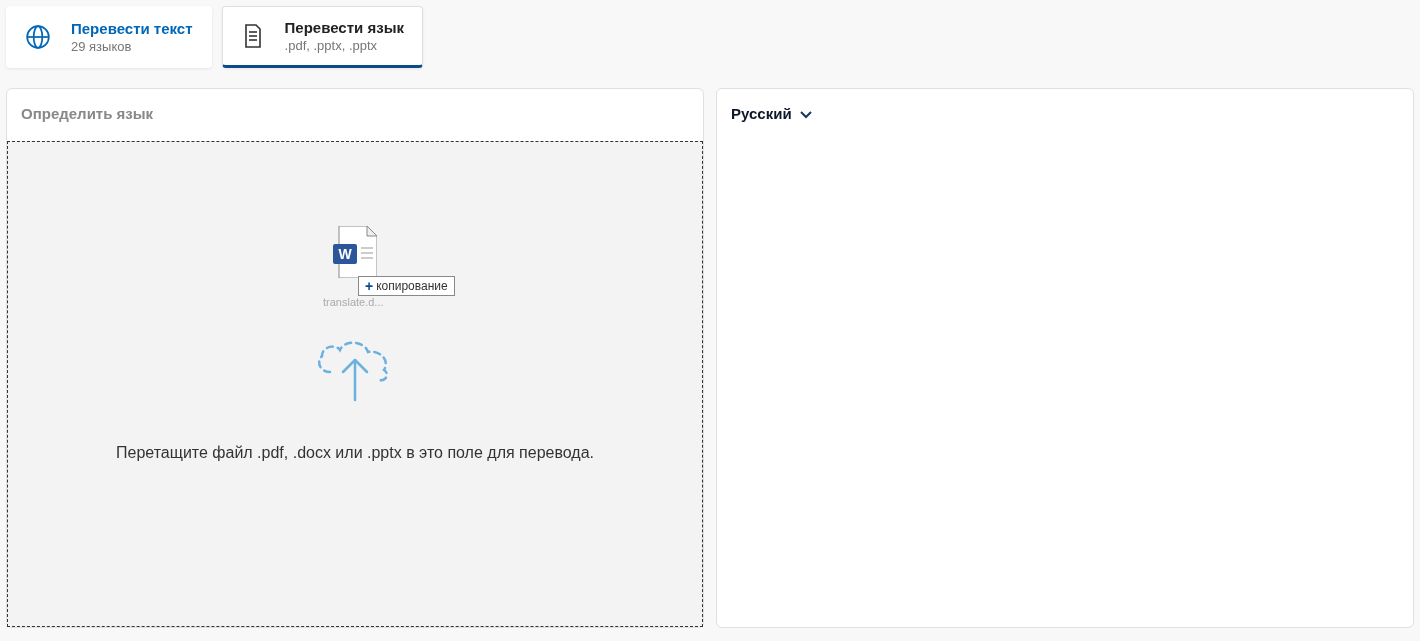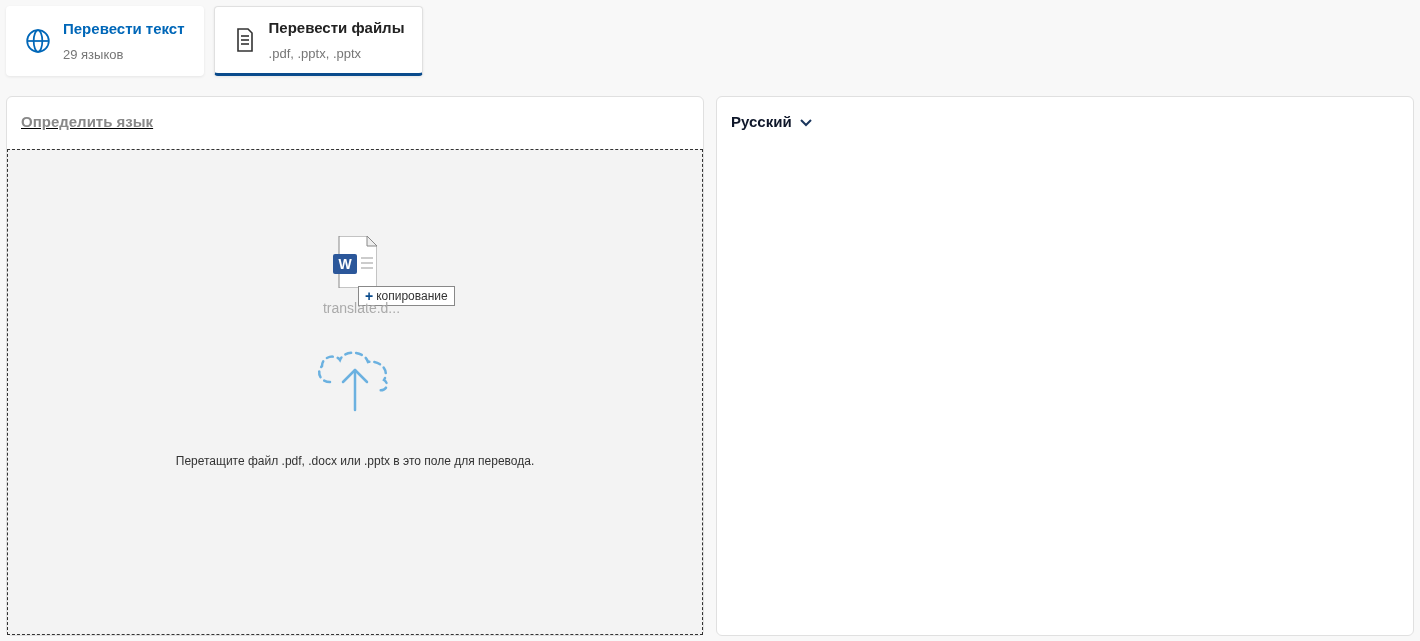--- a/index.html
+++ b/index.html
@@ -15,21 +15,21 @@
       overflow: hidden;
     }
     .tabs {
       display: flex;
       gap: 10px;
       padding: 6px 6px 0 6px;
     }
     .tab {
       display: flex;
       align-items: center;
-      gap: 12px;
+      gap: 20px;
       padding: 12px 18px;
       background: #fff;
       border-radius: 4px;
       cursor: pointer;
       border: 1px solid transparent;
     }
     .tab.inactive {
       box-shadow: 0 1px 3px rgba(0,0,0,0.08);
     }
     .tab.active {
@@ -52,21 +52,21 @@
     }
     .tab-title.blue {
       color: #0067b8;
     }
     .tab-title.dark {
       color: #222;
     }
     .tab-subtitle {
       font-size: 13px;
       color: #767676;
-      margin-top: 10px;
+      margin-top: 2px;
     }
     .panels {
       display: flex;
       gap: 12px;
       padding: 20px 6px 6px 6px;
     }
     .panel {
       flex: 1;
       background: #fff;
       border: 1px solid #e0e0e0;
@@ -97,21 +97,20 @@
       border: 1.5px dashed #333;
       border-radius: 0;
       background: #f3f3f3;
       display: flex;
       flex-direction: column;
       align-items: center;
       justify-content: center;
     }
     .panel.left {
       overflow: visible;
-      text-decoration: underline;
     }
     .drop-content {
       position: relative;
       display: flex;
       flex-direction: column;
       align-items: center;
       transform: translateY(-40px);
     }
     .word-icon-wrap {
       position: relative;
@@ -131,32 +130,32 @@
       white-space: nowrap;
       color: #333;
     }
     .copy-badge .plus {
       color: #0a4b8c;
       font-weight: bold;
       font-size: 14px;
     }
     .filename {
       position: absolute;
-      top: 64px;
+      top: 70px;
       left: -10px;
-      font-size: 14px;
+      font-size: 11px;
       color: #aaa;
       white-space: nowrap;
     }
     .cloud-arrow {
       margin-top: 20px;
     }
     .drop-text {
       margin-top: 38px;
-      font-size: 12px;
+      font-size: 16px;
       color: #333;
       text-align: center;
     }
     .chevron-down {
       display: inline-flex;
     }
   </style>
 </head>
 <body>
 
@@ -177,21 +176,21 @@
   <div class="tab active">
     <span class="tab-icon">
       <svg width="24" height="26" viewBox="0 0 24 26" fill="none" stroke="#333" stroke-width="1.6">
         <path d="M5 2 L15 2 L19 6 L19 24 L5 24 Z"></path>
         <line x1="8" y1="9" x2="16" y2="9"></line>
         <line x1="8" y1="13" x2="16" y2="13"></line>
         <line x1="8" y1="17" x2="16" y2="17"></line>
       </svg>
     </span>
     <div class="tab-text">
-      <span class="tab-title dark">Перевести файлы</span>
+      <span class="tab-title dark">Перевести язык</span>
       <span class="tab-subtitle">.pdf, .pptx, .pptx</span>
     </div>
   </div>
 </div>
 
 <div class="panels">
   <div class="panel left">
     <div class="panel-header gray">
       <span>Определить язык</span>
     </div>

